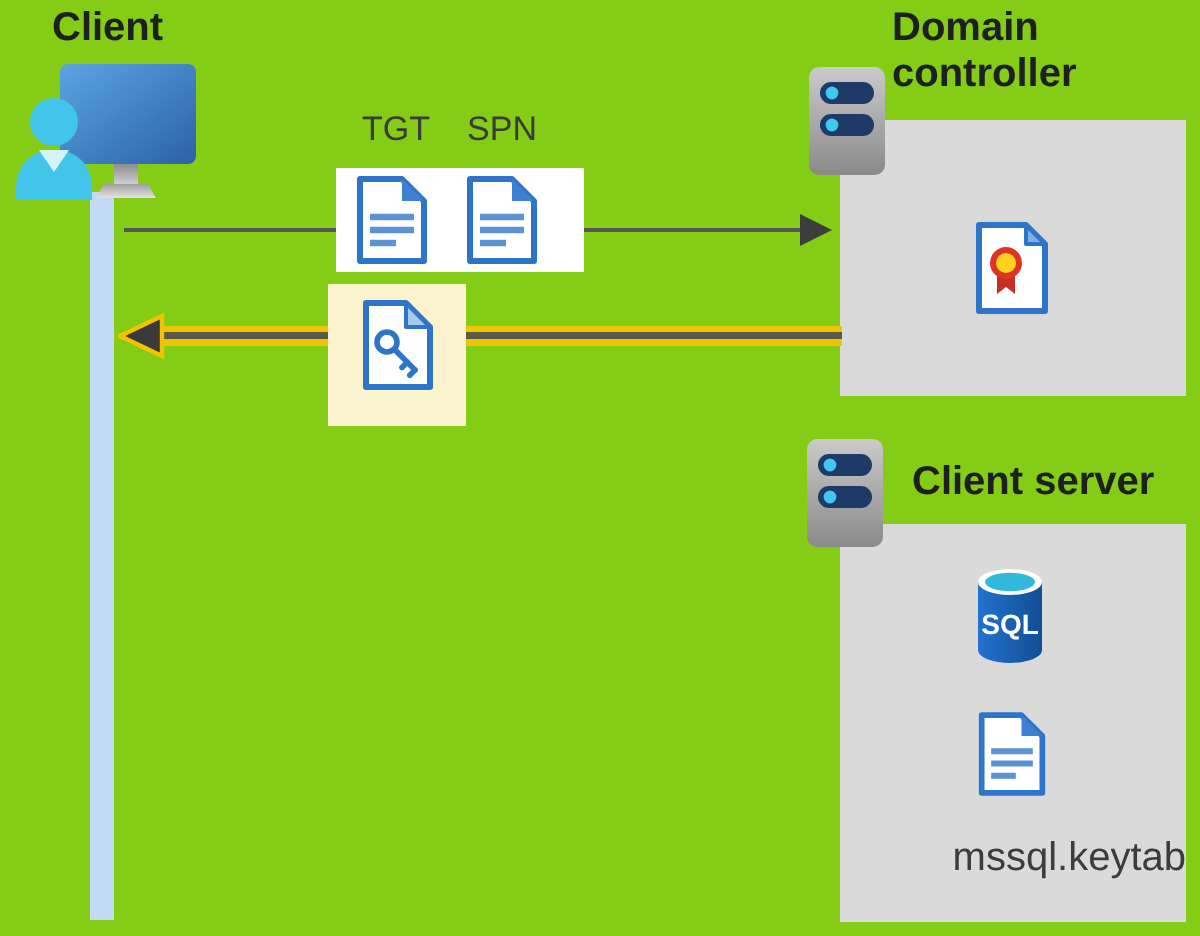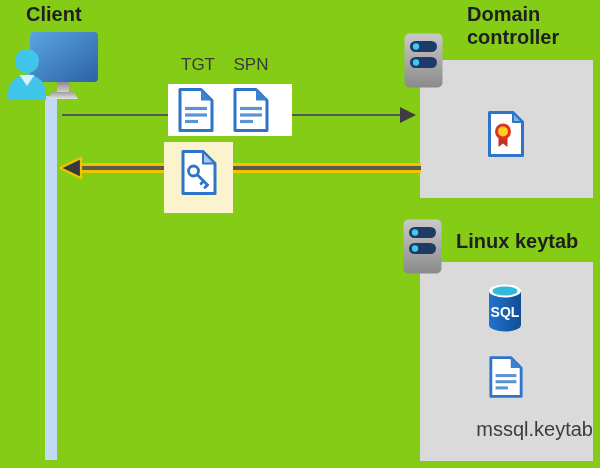--- a/index.html
+++ b/index.html
@@ -119,21 +119,21 @@
   <div class="abs highlight-box"></div>
   <svg class="abs icon" style="left:180px; top:149px;" width="38" height="47" viewBox="0 0 38 47">
     <path d="M3 2.5 H23 L35 14.5 V44.5 H3 Z" fill="#ffffff" stroke="#2e75c9" stroke-width="3" stroke-linejoin="round"></path>
     <path d="M23 2.5 L23 14.5 H35 Z" fill="#a9c9ec" stroke="#2e75c9" stroke-width="2" stroke-linejoin="round"></path>
     <circle cx="13.5" cy="22" r="5" fill="none" stroke="#2e75c9" stroke-width="2.8"></circle>
     <line x1="17.3" y1="25.8" x2="27.5" y2="36" stroke="#2e75c9" stroke-width="2.8" stroke-linecap="round"></line>
     <line x1="23.6" y1="32.1" x2="21" y2="34.7" stroke="#2e75c9" stroke-width="2.8" stroke-linecap="round"></line>
     <line x1="27.5" y1="36" x2="24.9" y2="38.6" stroke="#2e75c9" stroke-width="2.8" stroke-linecap="round"></line>
   </svg>
 
-  <div class="abs title" style="left:467px; top:3px; width:125px;">Domain controller</div>
+  <div class="abs title" style="left:446px; top:3px; width:125px;">Domain controller</div>
 
   <svg class="abs icon" style="left:404px; top:33px;" width="39" height="55" viewBox="0 0 39 55">
     <defs>
       <linearGradient id="gsrv" x1="0" y1="0" x2="0" y2="1">
         <stop offset="0" stop-color="#cacaca"></stop>
           <stop offset="1" stop-color="#8a8a8a"></stop>
       </linearGradient>
     </defs>
     <rect x="0.5" y="0.5" width="38" height="54" rx="5" fill="url(#gsrv)"></rect>
     <rect x="6" y="8" width="27" height="11" rx="5.5" fill="#1e3a66"></rect>
@@ -142,21 +142,21 @@
     <circle cx="12" cy="29.5" r="3.2" fill="#3fc8f0"></circle>
   </svg>
 
   <svg class="abs icon" style="left:487px; top:110px;" width="38" height="48" viewBox="0 0 38 48">
     <path d="M2.5 2.5 H26 L35.5 12 V45.5 H2.5 Z" fill="#ffffff" stroke="#2e75c9" stroke-width="3" stroke-linejoin="round"></path>
     <path d="M26 2.5 L26 12 H35.5 Z" fill="#7fb0e4" stroke="#2e75c9" stroke-width="2" stroke-linejoin="round"></path>
     <path d="M11.5 25 L11.5 37 L16 33.5 L20.5 37 L20.5 25 Z" fill="#c62f26"></path>
     <circle cx="16" cy="21.5" r="6.5" fill="#ffd21e" stroke="#dd3426" stroke-width="3"></circle>
   </svg>
 
-  <div class="abs title" style="left:456px; top:230px;">Linux keytab</div>
+  <div class="abs title" style="left:456px; top:230px;">Client server</div>
 
   <svg class="abs icon" style="left:403px; top:219px;" width="39" height="55" viewBox="0 0 39 55">
     <rect x="0.5" y="0.5" width="38" height="54" rx="5" fill="url(#gsrv)"></rect>
     <rect x="6" y="8" width="27" height="11" rx="5.5" fill="#1e3a66"></rect>
     <circle cx="12" cy="13.5" r="3.2" fill="#3fc8f0"></circle>
     <rect x="6" y="24" width="27" height="11" rx="5.5" fill="#1e3a66"></rect>
     <circle cx="12" cy="29.5" r="3.2" fill="#3fc8f0"></circle>
   </svg>
 
   <svg class="abs icon" style="left:487px; top:283px;" width="36" height="50" viewBox="0 0 36 50">

